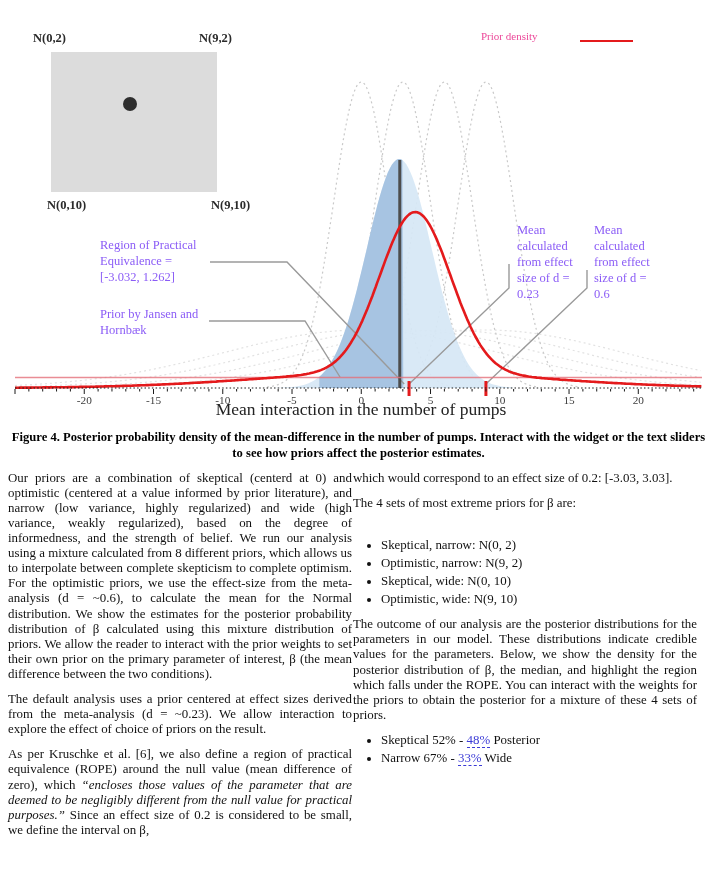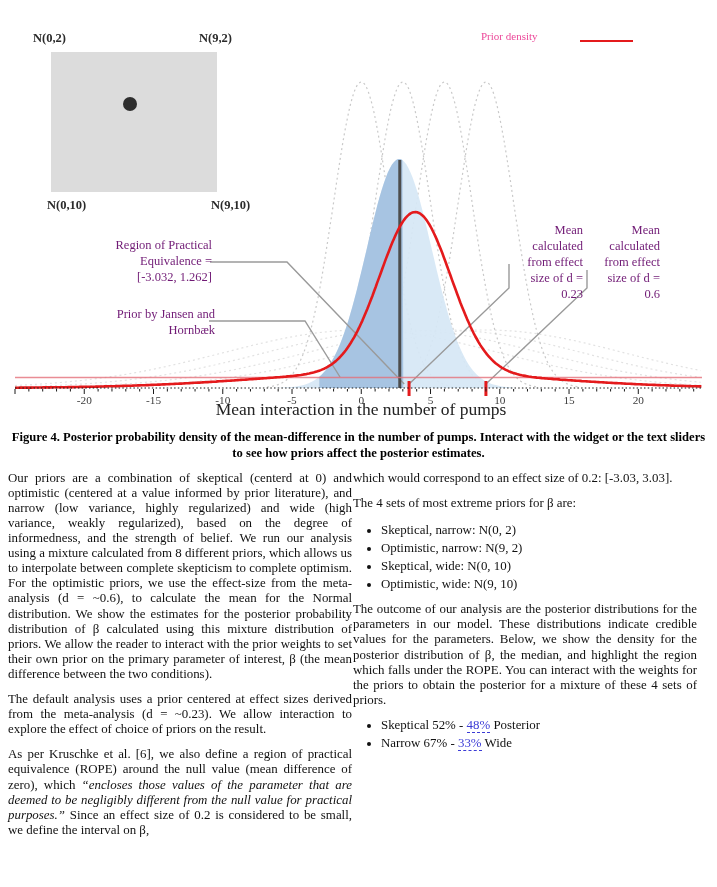--- a/index.html
+++ b/index.html
@@ -11,21 +11,21 @@
   
   .mix-widget{position:absolute;left:0;top:0;width:260px;height:220px;}
   .mix-square{position:absolute;left:51px;top:52px;width:166px;height:140px;background:#dcdcdc;cursor:pointer;}
   .mix-dot{position:absolute;width:14px;height:14px;border-radius:50%;background:#2e2e2e;cursor:grab;}
   .corner-label{position:absolute;font-size:12.5px;font-weight:600;color:#2b2b2b;white-space:nowrap;}
   
   .legend{position:absolute;left:481px;top:30px;width:230px;height:24px;}
   .legend-text{position:absolute;left:0;top:0;font-size:11px;color:#ec4899;}
   .legend-line{position:absolute;left:99px;top:10px;width:53px;height:0;border-top:2.5px solid #e41a1c;}
   
-  .anno{position:absolute;font-size:12.5px;line-height:16px;color:#701a75;text-align:right;}
+  .anno{position:absolute;font-size:12.5px;line-height:16px;color:#8b5cf6;}
   .anno-rope{left:100px;top:237px;width:112px;}
   .anno-jansen{left:100px;top:306px;width:115px;}
   .anno-d023{left:517px;top:222px;width:66px;}
   .anno-d06{left:594px;top:222px;width:66px;}
   .xaxis-title{position:absolute;left:80px;top:399px;width:562px;text-align:center;
                font-size:17.5px;color:#222;}
   
   .caption{margin:6px 10px 0 10px;text-align:center;font-weight:bold;font-size:12.6px;line-height:1.26;color:#000;}
   
   .article{display:flex;gap:1px;padding:9px 8px 0 8px;}
@@ -153,21 +153,21 @@
   <div class="caption">Figure 4. Posterior probability density of the mean-difference in the number of pumps. Interact with the widget or the text sliders to see how priors affect the posterior estimates.</div>
 
   <div class="article">
     <div class="col">
       <p>Our priors are a combination of skeptical (centerd at 0) and optimistic (centered at a value informed by prior literature), and narrow (low variance, highly regularized) and wide (high variance, weakly regularized), based on the degree of informedness, and the strength of belief. We run our analysis using a mixture calculated from 8 different priors, which allows us to interpolate between complete skepticism to complete optimism. For the optimistic priors, we use the effect-size from the meta-analysis (d = ~0.6), to calculate the mean for the Normal distribution. We show the estimates for the posterior probability distribution of β calculated using this mixture distribution of priors. We allow the reader to interact with the prior weights to set their own prior on the primary parameter of interest, β (the mean difference between the two conditions).</p>
       <p>The default analysis uses a prior centered at effect sizes derived from the meta-analysis (d = ~0.23). We allow interaction to explore the effect of choice of priors on the result.</p>
       <p><span>As per Kruschke et al. [6], we also define a region of practical equivalence (ROPE) around the null value (mean difference of zero), which </span><span class="em">“encloses those values of the parameter that are deemed to be negligibly different from the null value for practical purposes.”</span><span> Since an effect size of 0.2 is considered to be small, we define the interval on β,</span></p>
     </div>
     <div class="col">
       <p>which would correspond to an effect size of 0.2: [-3.03, 3.03].</p>
-      <p style="margin-bottom:12px">The 4 sets of most extreme priors for β are:</p>
+      <p style="margin-bottom:27px">The 4 sets of most extreme priors for β are:</p>
       <ul class="blist">
         <li>Skeptical, narrow: N(0, 2)</li>
         <li>Optimistic, narrow: N(9, 2)</li>
         <li>Skeptical, wide: N(0, 10)</li>
         <li>Optimistic, wide: N(9, 10)</li>
       </ul>
       <p>The outcome of our analysis are the posterior distributions for the parameters in our model. These distributions indicate credible values for the parameters. Below, we show the density for the posterior distribution of β, the median, and highlight the region which falls under the ROPE. You can interact with the weights for the priors to obtain the posterior for a mixture of these 4 sets of priors.</p>
       <ul class="blist">
         <li><span>Skeptical 52% - </span><span class="slider-link">48%</span><span> Posterior</span></li>
         <li><span>Narrow 67% - </span><span class="slider-link">33%</span><span> Wide</span></li>

